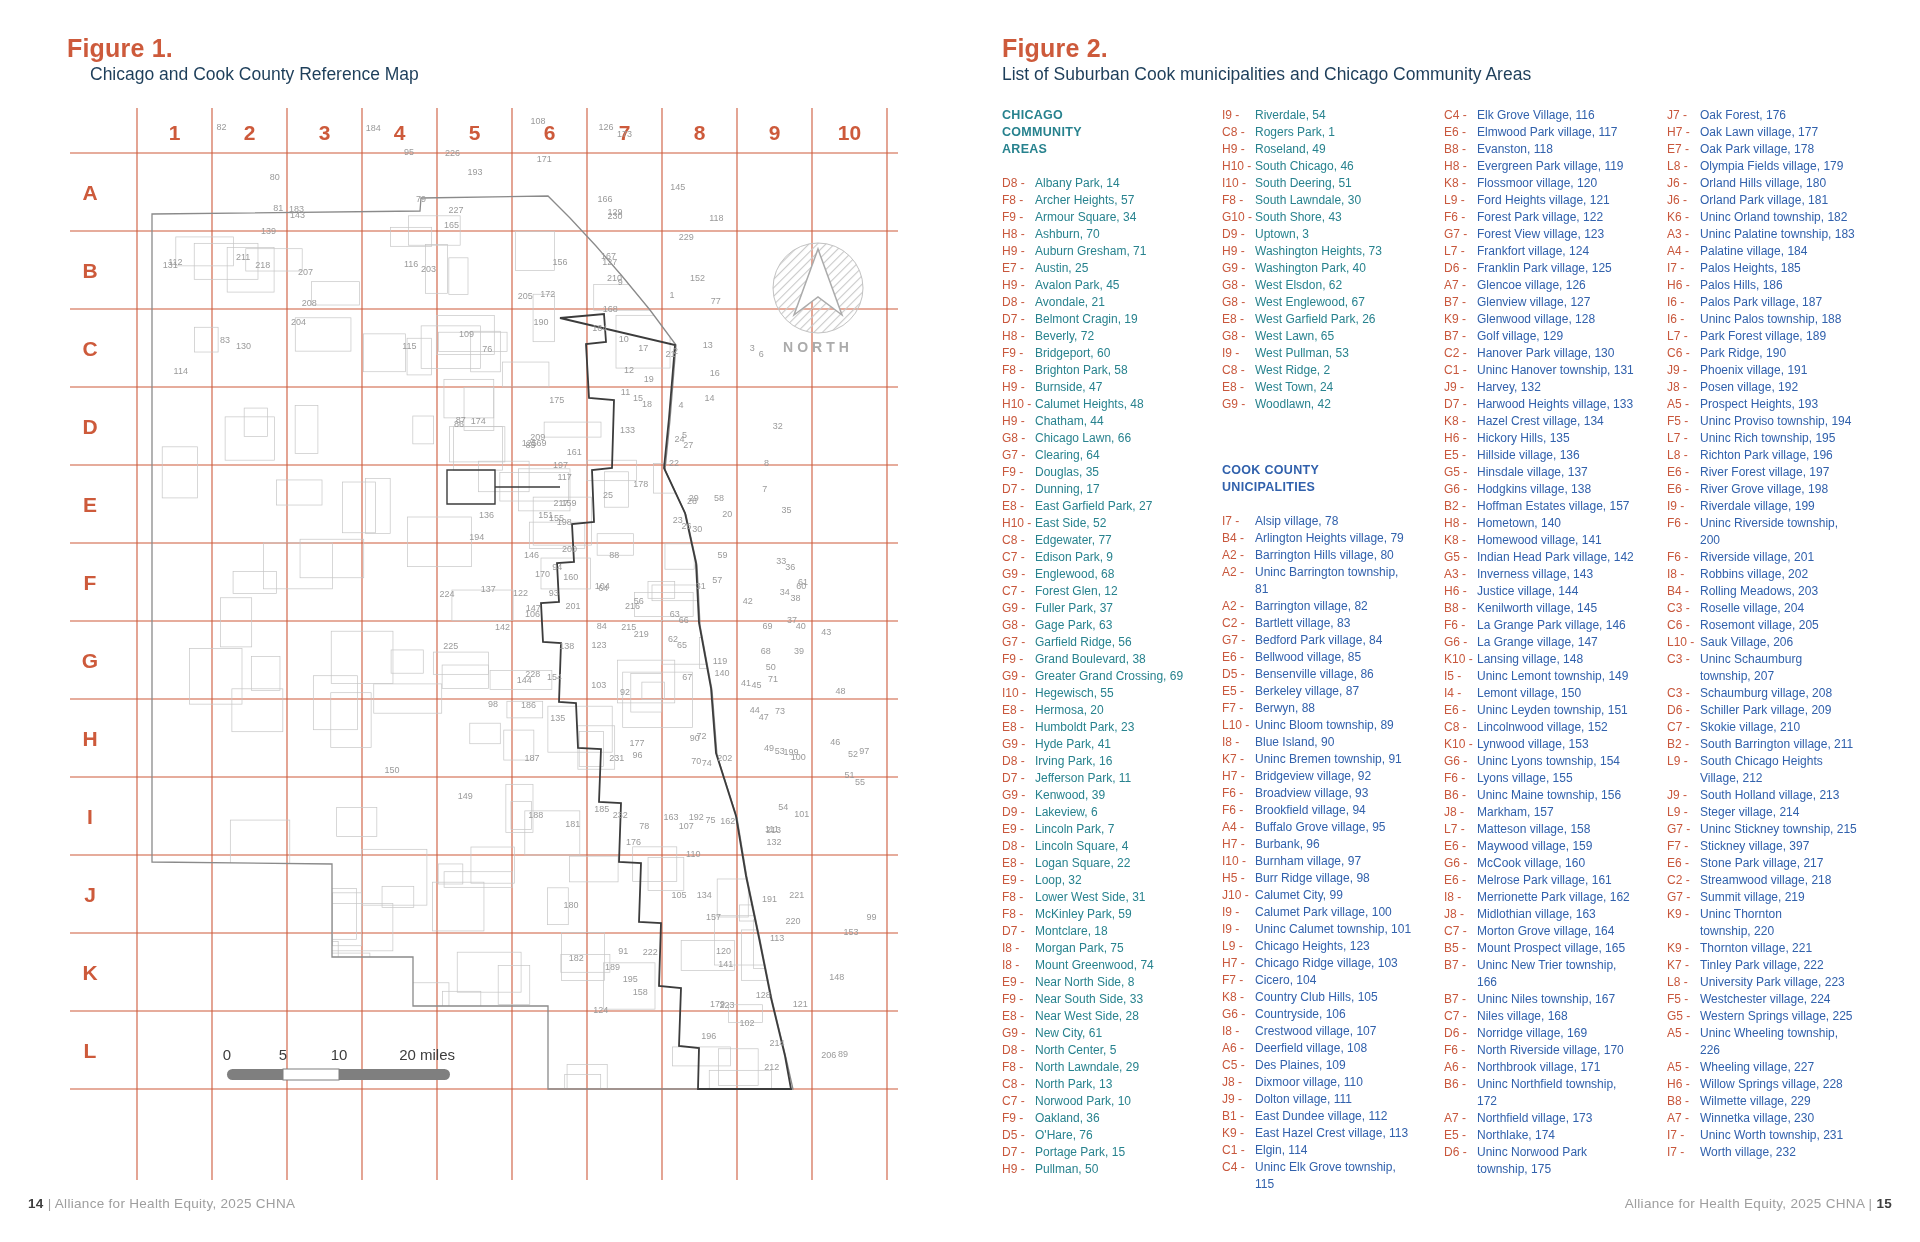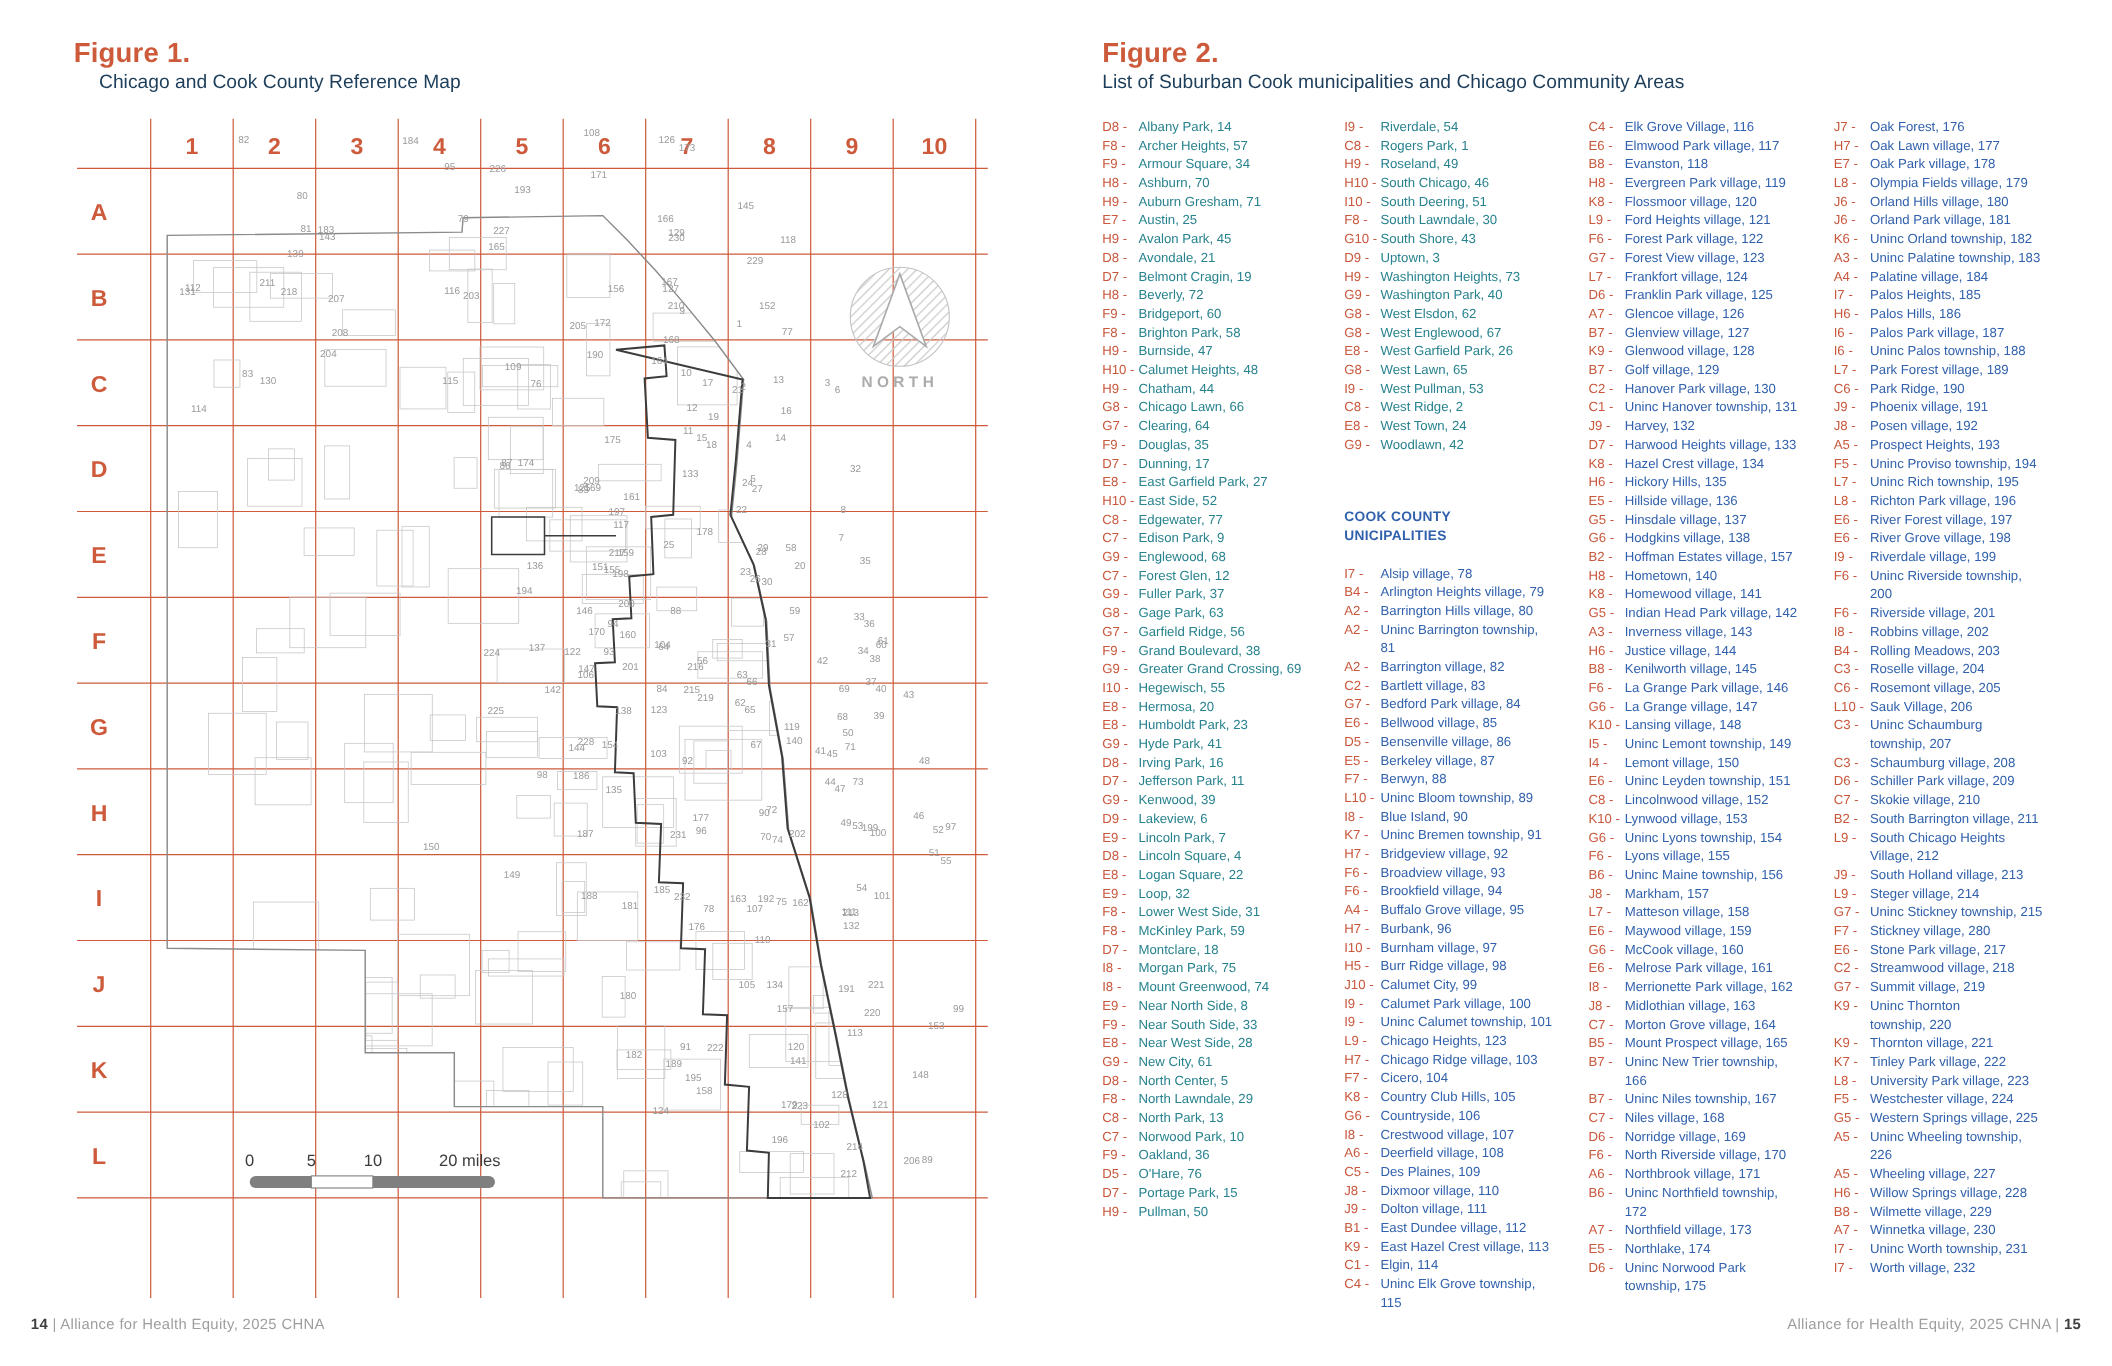--- a/index.html
+++ b/index.html
@@ -501,20 +501,25 @@
       <text x="339" y="1060" fill="#3d3d3d" font-size="15px" text-anchor="middle">10</text>
       <text x="455" y="1060" fill="#3d3d3d" font-size="15px" text-anchor="end">20 miles</text>
     </g>
   </svg>
 
 <div class="fig-title" id="fig2-title">Figure 2.</div>
 <div class="fig-sub" id="fig2-sub">List of Suburban Cook municipalities and Chicago Community Areas</div>
 
 <div id="fig2-columns">
     <div class="list-column c1">
+      <div class="block-header chicago">
+        <div>CHICAGO</div>
+        <div>COMMUNITY</div>
+        <div>AREAS</div>
+      </div>
       <div class="entries">
         <div class="entry chicago">
           <span class="ref">D8 -</span>
           <span class="nm">Albany Park, 14</span>
         </div>
         <div class="entry chicago">
           <span class="ref">F8 -</span>
           <span class="nm">Archer Heights, 57</span>
         </div>
         <div class="entry chicago">
@@ -1390,21 +1395,21 @@
         <div class="entry cook">
           <span class="ref">L9 -</span>
           <span class="nm">Steger village, 214</span>
         </div>
         <div class="entry cook">
           <span class="ref">G7 -</span>
           <span class="nm">Uninc Stickney township, 215</span>
         </div>
         <div class="entry cook">
           <span class="ref">F7 -</span>
-          <span class="nm">Stickney village, 280</span>
+          <span class="nm">Stickney village, 397</span>
         </div>
         <div class="entry cook">
           <span class="ref">E6 -</span>
           <span class="nm">Stone Park village, 217</span>
         </div>
         <div class="entry cook">
           <span class="ref">C2 -</span>
           <span class="nm">Streamwood village, 218</span>
         </div>
         <div class="entry cook">

